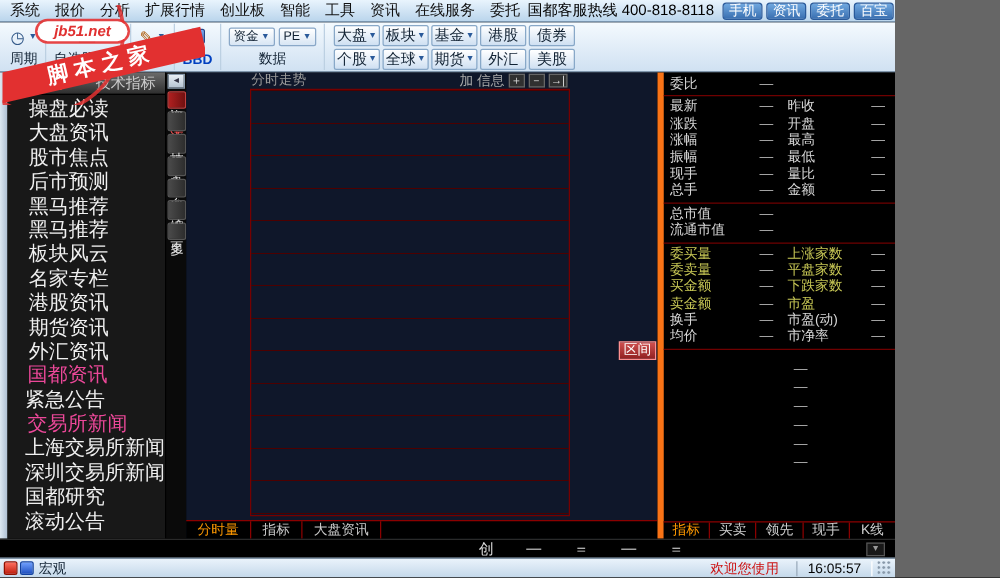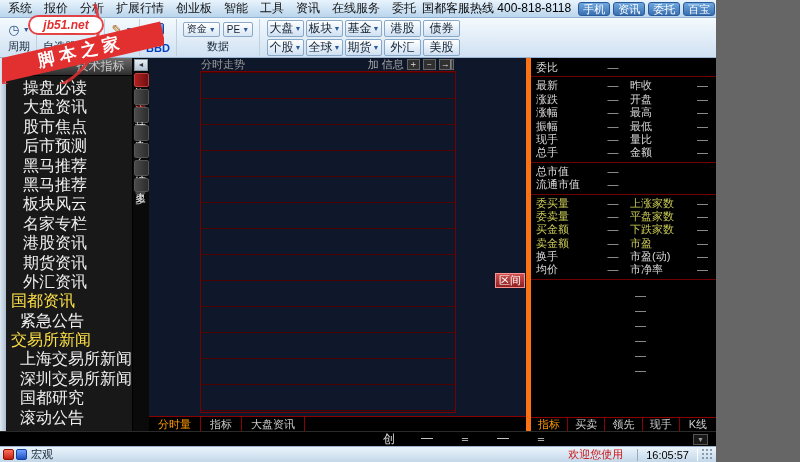--- a/index.html
+++ b/index.html
@@ -41,21 +41,21 @@
   
   .bodyarea{position:absolute;left:0;top:58px;width:100%;height:373px;display:flex;}
   .frame-strip{width:6px;background:linear-gradient(90deg,#dde8f2,#aebfd2);}
 
   .sidebar{width:127px;background:#181818;border-right:1px solid #000;display:flex;flex-direction:column;}
   .sidebar-tabs{height:18px;display:flex;background:linear-gradient(#6b6b6b,#2e2e2e);border-bottom:1px solid #000;}
   .sidebar-tab{flex:1;display:flex;align-items:center;justify-content:center;font-size:12px;color:#cccccc;}
   .sidebar-tab.active{color:#ff8040;font-weight:bold;}
   .sidebar-list{flex:1;padding-top:2px;overflow:hidden;}
   .side-item{height:19.4px;line-height:19.4px;padding-left:17px;font-size:16px;color:#f0f0f0;white-space:nowrap;}
-  .side-item.header{color:#fde047;padding-left:5px;}
+  .side-item.header{color:#ec4899;padding-left:16px;}
   .side-item.sub{padding-left:14px;}
 
   .vtabs{width:16px;background:#0a0a0a;display:flex;flex-direction:column;align-items:center;padding-top:1px;}
   .vtab-collapse{width:14px;height:12px;background:linear-gradient(#e8eef4,#b6c4d2);border:1px solid #8899aa;
     color:#334;font-size:7px;line-height:10px;text-align:center;margin-bottom:2px;}
   .vtab{writing-mode:vertical-rl;text-orientation:upright;width:15px;font-size:11px;letter-spacing:1px;color:#dddddd;
     background:linear-gradient(90deg,#4a4a4a,#2d2d2d);border:1px solid #555;border-radius:2px;padding:5px 0;margin-bottom:2px;text-align:center;}
   .vtab.active{background:linear-gradient(90deg,#b02020,#701010);border-color:#c04040;color:#fff;}
   .vtab.accent{color:#ff5555;}
 

